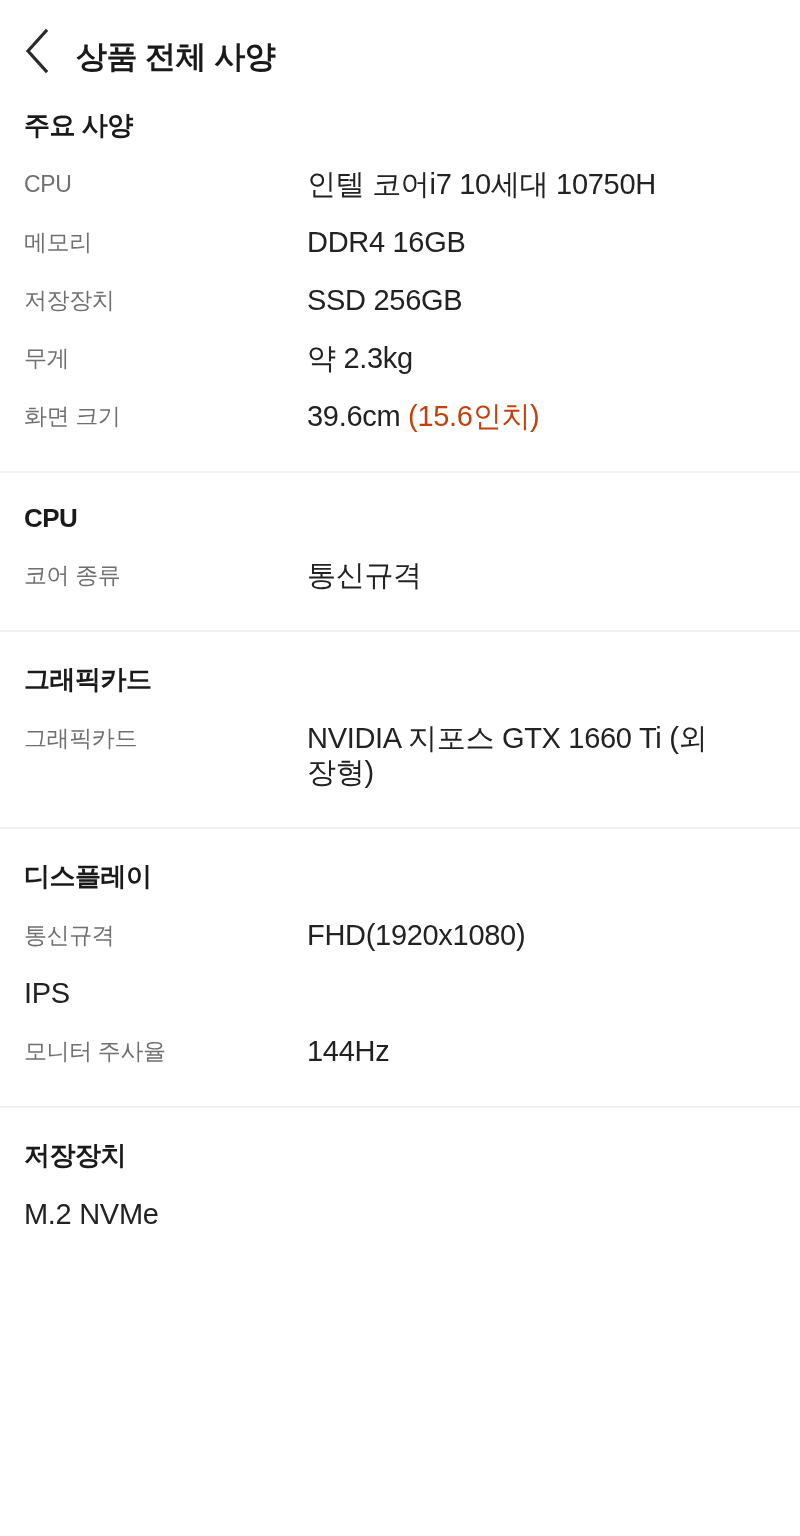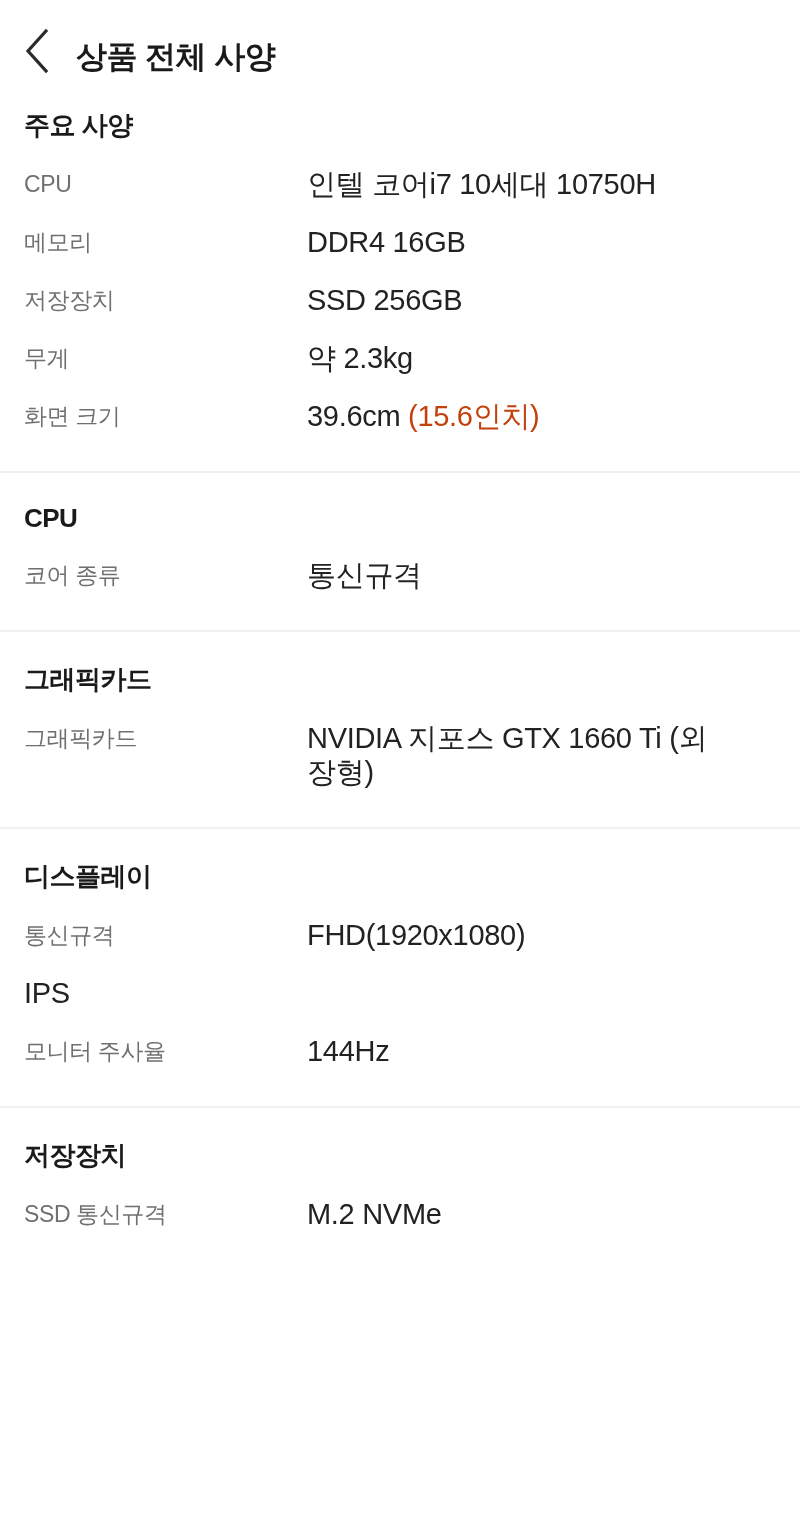--- a/index.html
+++ b/index.html
@@ -205,19 +205,18 @@
       </div>
     </div>
   </div>
 
   <div class="section-divider"></div>
 
   <div class="section">
     <div class="section-title">저장장치</div>
     <div class="section-body">
       <div class="spec-row">
-        <div class="spec-label">SSD 통신규격</div>
         <div class="spec-value">M.2 NVMe</div>
       </div>
     </div>
   </div>
 
 </div>
 
 </body></html>

